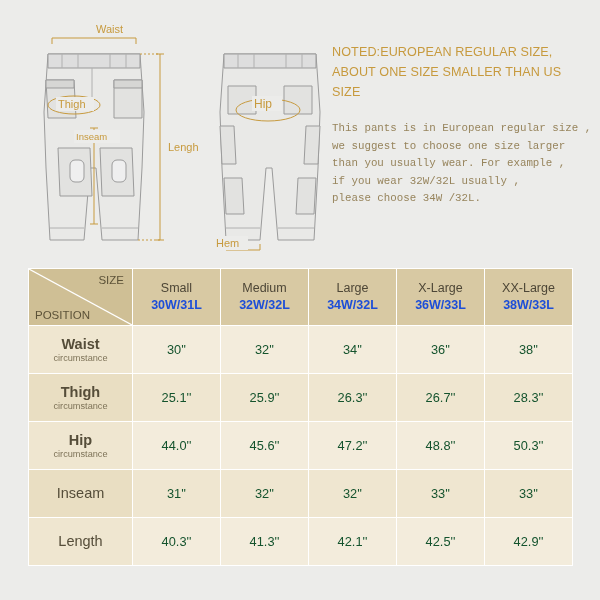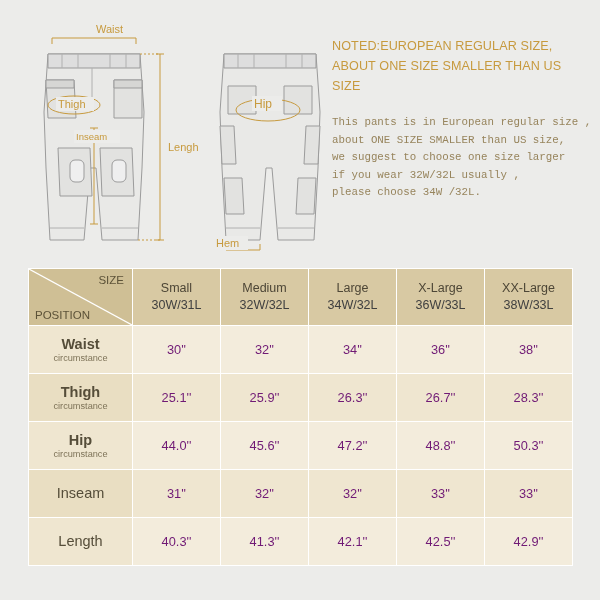--- a/index.html
+++ b/index.html
@@ -27,21 +27,21 @@
 
   .pants-svg {
     position: absolute;
     left: 18px;
     top: 18px;
   }
 
   .note-block {
     position: absolute;
     left: 332px;
-    top: 36px;
+    top: 42px;
     width: 250px;
   }
   .note-title {
     font-size: 12.6px;
     line-height: 20px;
     color: #c79a3e;
     letter-spacing: 0.1px;
   }
   .note-body {
     margin-top: 18px;
@@ -79,22 +79,22 @@
   }
   .hdr-cell .sz {
     font-size: 12.5px;
     font-weight: normal;
     color: #4d4636;
     display: block;
     line-height: 17px;
   }
   .hdr-cell .ws {
     font-size: 12.5px;
-    font-weight: normal;
-    color: #404040;
+    font-weight: bold;
+    color: #1d4ed8;
     display: block;
     line-height: 17px;
   }
 
   
   .corner {
     background: #cfbf95;
     position: relative;
     width: 104px;
     height: 56px;
@@ -141,21 +141,21 @@
   }
   .row-label.single .nm {
     font-weight: normal;
     font-size: 14.5px;
   }
 
   .val-cell {
     background: #f3ecdc;
     height: 47px;
     font-size: 12.8px;
-    color: #701a75;
+    color: #14532d;
   }
   .val-cell.alt { background: #efe6d0; margin-left: 40px; }
   .row-label.alt { background: #e9dec2; }
 </style>
 </head>
 <body>
 
 <div class="top-area">
 
   <svg class="pants-svg" width="310" height="236" viewBox="0 0 310 236">
@@ -227,22 +227,22 @@
       <text x="236" y="90" font-size="12">Hip</text>
       <rect x="196" y="218" width="34" height="14" fill="#ececea"></rect>
       <text x="198" y="229" font-size="11">Hem</text>
     </g>
   </svg>
 
   <div class="note-block">
     <div class="note-title">NOTED:EUROPEAN REGULAR SIZE, ABOUT ONE SIZE SMALLER THAN US SIZE</div>
     <div class="note-body">
       <span class="ln">This pants is in European regular size ,</span>
-      <span class="ln">about ONE SIZE SMALLER than US size,</span>
       <span class="ln">we suggest to choose one size larger</span>
+      <span class="ln">than you usually wear. For example ,</span>
       <span class="ln">if you wear 32W/32L usually ,</span>
       <span class="ln">please choose 34W /32L.</span>
     </div>
   </div>
 </div>
 
 <div class="table-wrap">
   <table class="size-table">
     <colgroup>
       <col style="width:104px">

